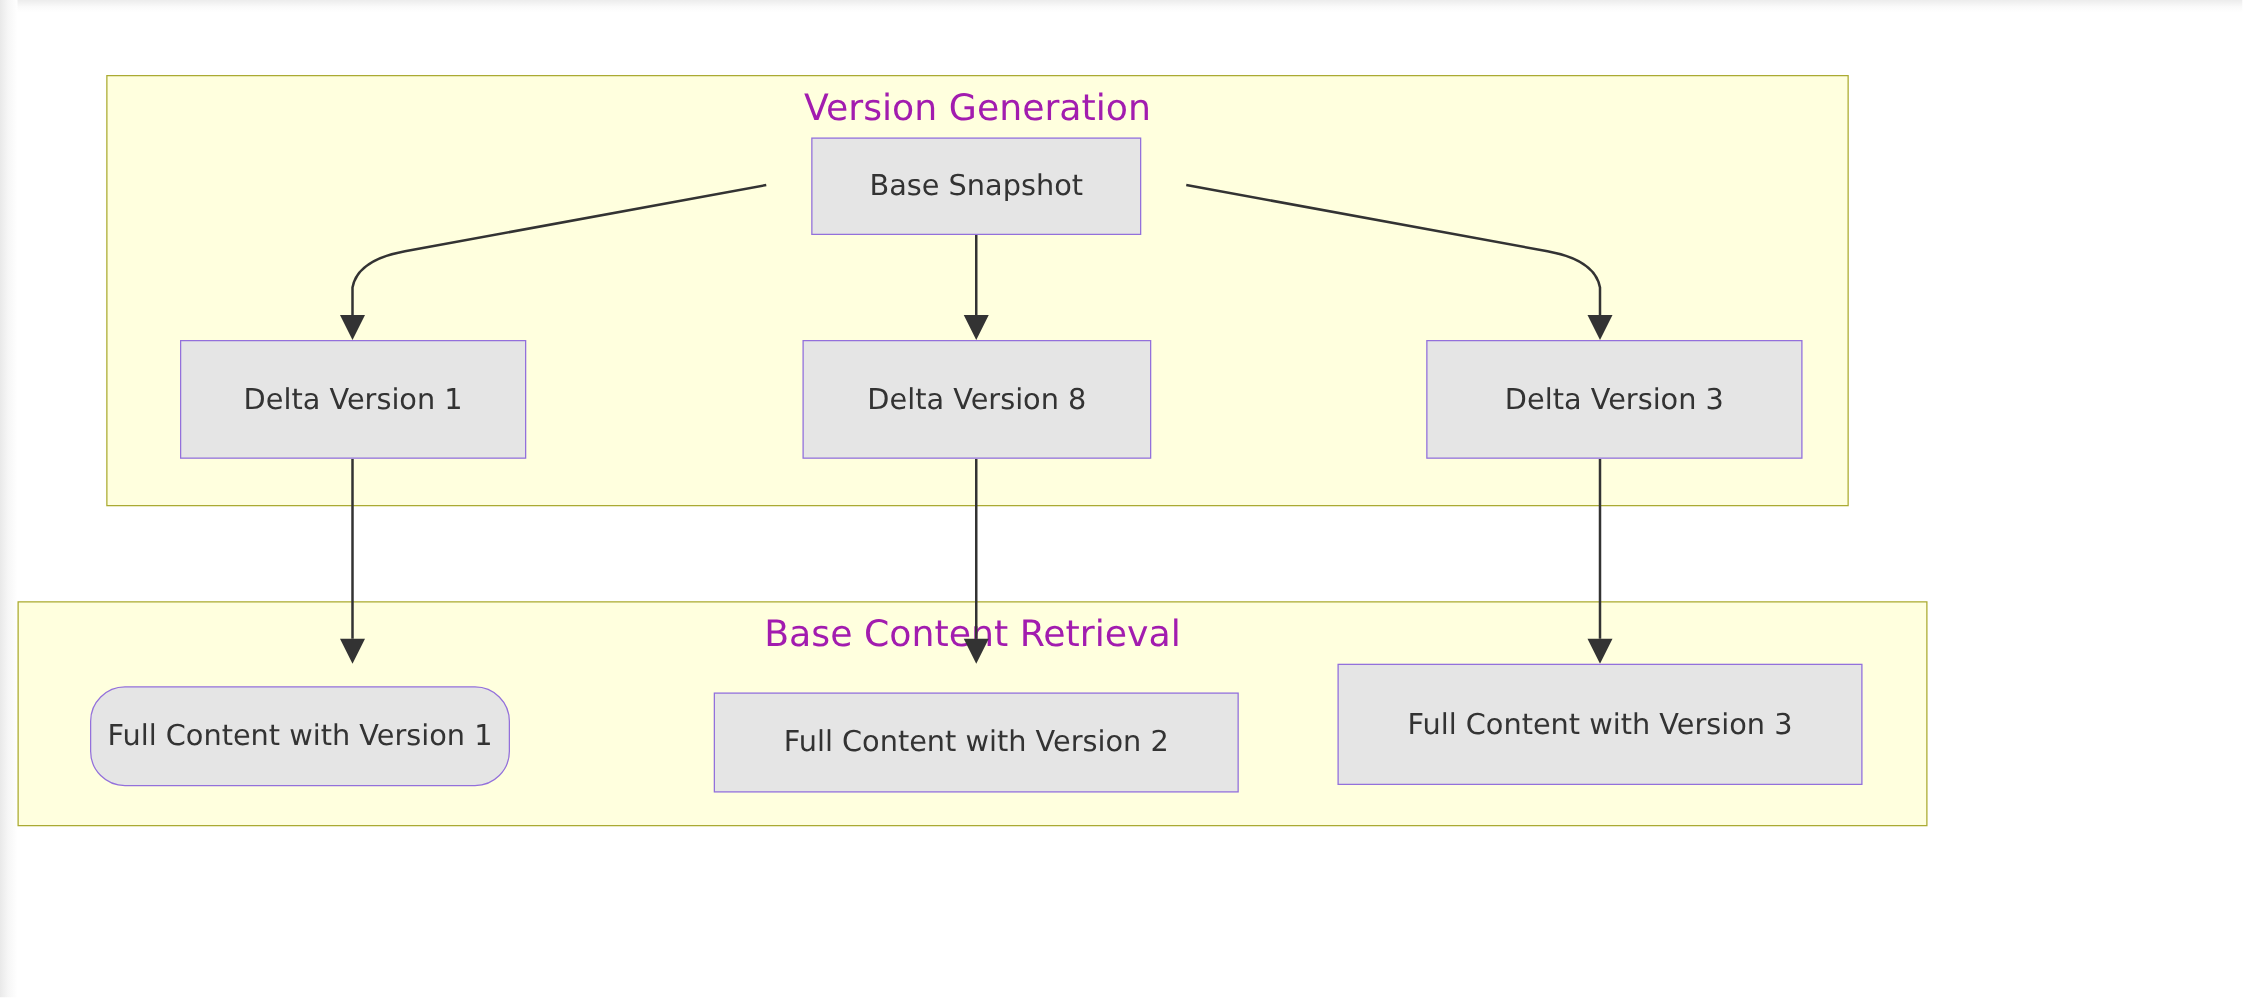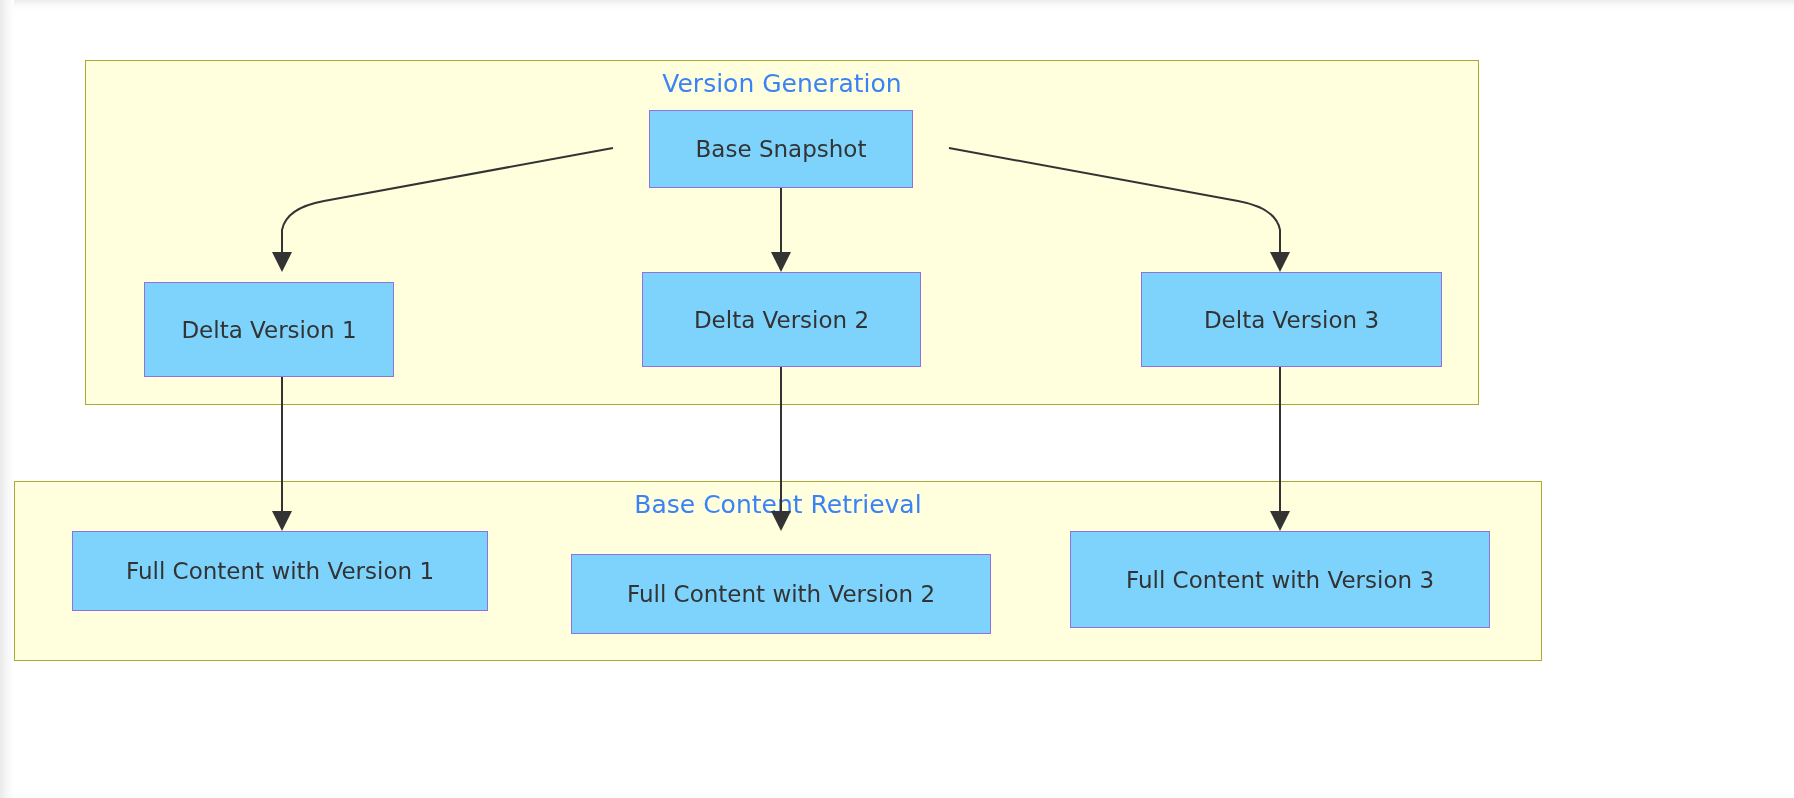--- a/index.html
+++ b/index.html
@@ -46,60 +46,60 @@
     background: #ffffde;
     border: 1px solid #aaaa33;
     box-sizing: border-box;
   }
   .cluster-label {
     position: absolute;
     top: 8px;
     left: 0;
     width: 100%;
     text-align: center;
-    font-size: 25px;
-    color: #3b82f6;
+    font-size: 29px;
+    color: #a21caf;
     line-height: 1.2;
     white-space: nowrap;
   }
 
   #cluster-version-generation {
     left: 85px;
     top: 60px;
     width: 1394px;
     height: 345px;
   }
   #cluster-full-content-retrieval {
     left: 14px;
     top: 481px;
     width: 1528px;
     height: 180px;
   }
 
   
   .node {
     position: absolute;
-    background: #7dd3fc;
+    background: #e5e5e5;
     border: 1px solid #9370db;
     box-sizing: border-box;
     display: flex;
     align-items: center;
     justify-content: center;
     font-size: 23px;
     color: #333333;
     white-space: nowrap;
   }
 
   #node-base-snapshot        { left: 649px;  top: 110px; width: 264px; height: 78px; }
 
-  #node-delta-version-1      { left: 144px;  top: 272px; width: 250px; height: 95px; margin-top: 10px; }
+  #node-delta-version-1      { left: 144px;  top: 272px; width: 277px; height: 95px; }
   #node-delta-version-2      { left: 642px;  top: 272px; width: 279px; height: 95px; }
   #node-delta-version-3      { left: 1141px; top: 272px; width: 301px; height: 95px; }
 
-  #node-full-content-1       { left: 72px;   top: 531px; width: 416px; height: 80px; }
+  #node-full-content-1       { left: 72px;   top: 549px; width: 336px; height: 80px; border-radius: 28px; }
   #node-full-content-2       { left: 571px;  top: 554px; width: 420px; height: 80px; }
   #node-full-content-3       { left: 1070px; top: 531px; width: 420px; height: 97px; }
 
   
   #edges {
     position: absolute;
     left: 0;
     top: 0;
     width: 1794px;
     height: 798px;
@@ -163,21 +163,21 @@
 
   <div class="node" id="node-base-snapshot">
     <span>Base Snapshot</span>
   </div>
 
   <div class="node" id="node-delta-version-1">
     <span>Delta Version 1</span>
   </div>
 
   <div class="node" id="node-delta-version-2">
-    <span>Delta Version 2</span>
+    <span>Delta Version 8</span>
   </div>
 
   <div class="node" id="node-delta-version-3">
     <span>Delta Version 3</span>
   </div>
 
   <div class="node" id="node-full-content-1">
     <span>Full Content with Version 1</span>
   </div>
 

